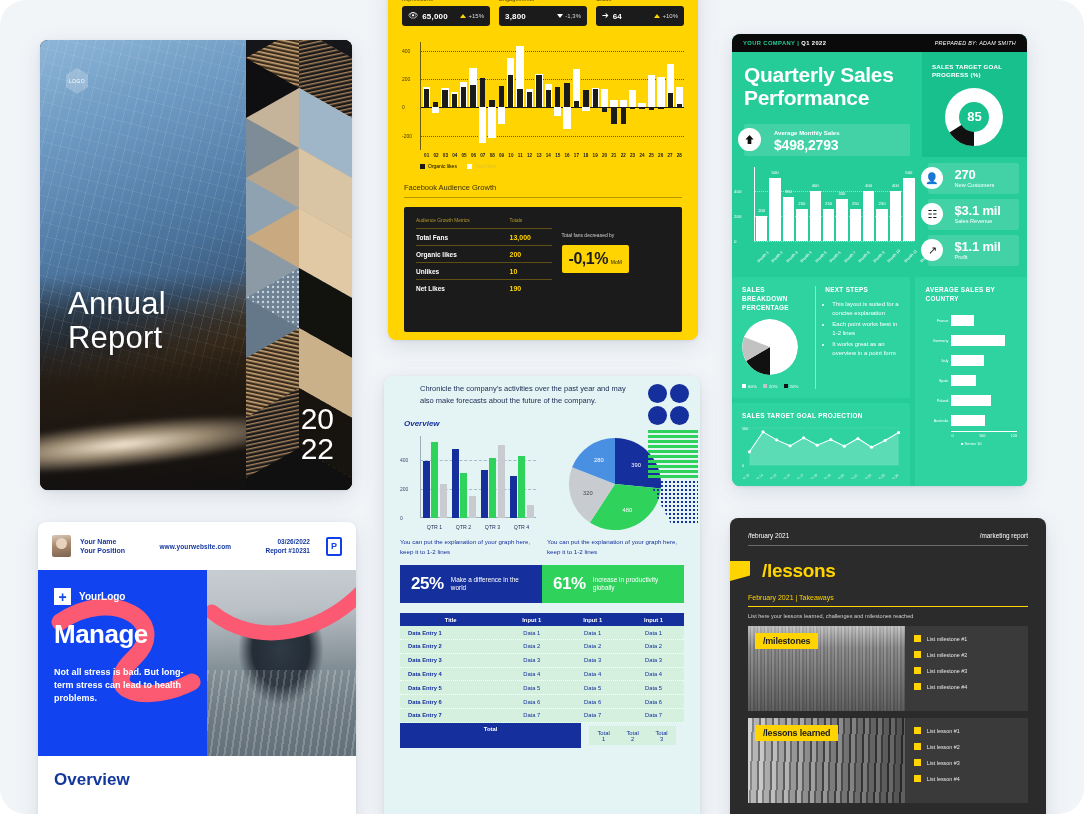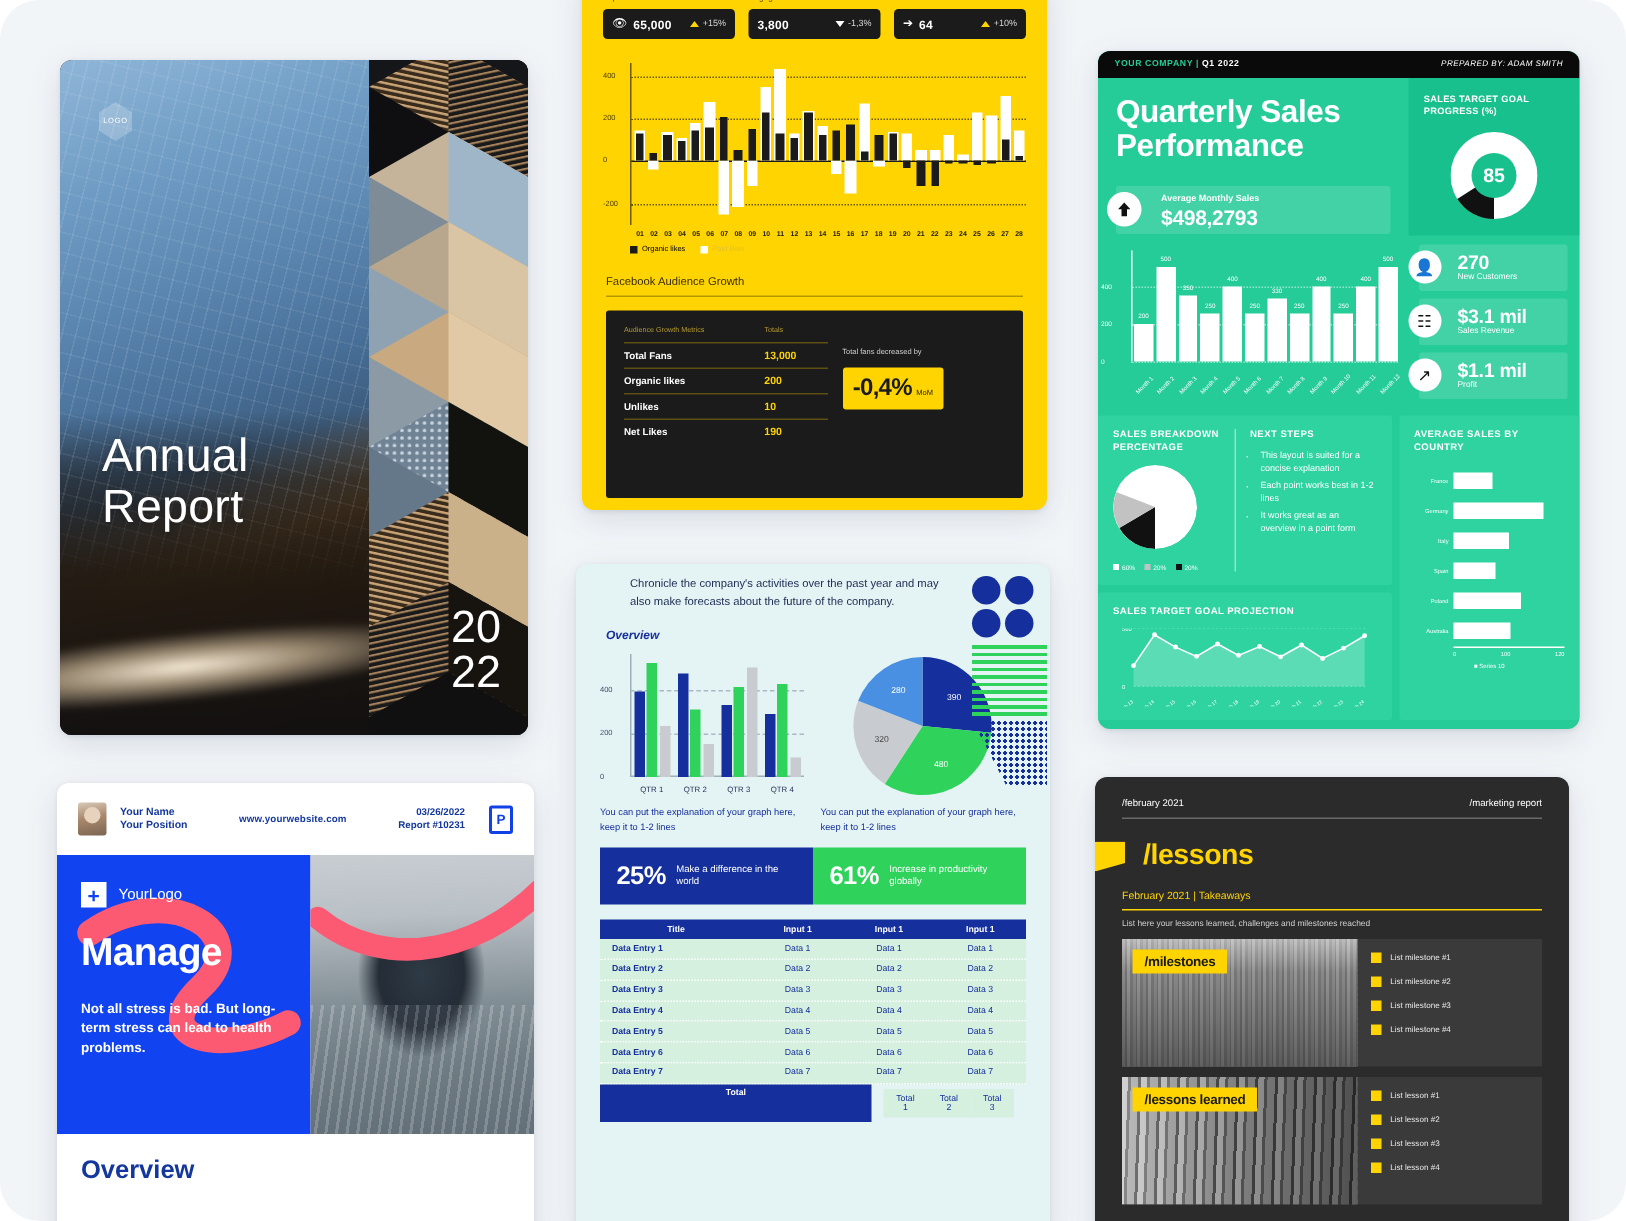--- a/index.html
+++ b/index.html
@@ -75,21 +75,21 @@
   .ms-name { font-size:7px; font-weight:bold; color:#14379e; line-height:9px; }
   .ms-web { flex:1; text-align:center; font-size:6.5px; color:#14379e; font-weight:bold; letter-spacing:.1px;}
   .ms-meta { font-size:6.5px; font-weight:bold; color:#14379e; text-align:right; line-height:9px;}
   .ms-badge { width:16px;height:19px;border:2px solid #1140e8;border-radius:2px;display:flex;align-items:center;justify-content:center;
     font-size:9px;color:#1140e8;font-weight:bold;margin-left:7px;}
   .ms-hero { position:relative; height:186px; display:flex; }
   .ms-hero-left { width:53%; background:#1144f0; position:relative; overflow:hidden; padding:18px 16px 0; }
   .ms-squiggle{position:absolute;left:4px;top:26px;width:160px;height:140px;pointer-events:none;}
   .ms-logo-row{display:flex;align-items:center;gap:8px;position:relative;z-index:2;}
   .ms-logo-box{width:17px;height:17px;background:#fff;display:flex;align-items:center;justify-content:center;color:#1144f0;font-size:14px;line-height:14px;font-weight:bold;}
-  .ms-logo-text{color:#fff;font-size:10px;font-weight:normal;}
+  .ms-logo-text{color:#fff;font-size:10px;font-weight:bold;}
   .ms-title{position:relative;z-index:2;margin-top:16px;color:#fff;font-size:26px;line-height:1.02;font-weight:bold;letter-spacing:-.5px;}
   .ms-sub{position:relative;z-index:2;margin-top:18px;color:#fff;font-size:9px;font-weight:bold;line-height:1.45;}
   .ms-hero-right{flex:1;position:relative;overflow:hidden;
     background: linear-gradient(178deg,#c8cdd2 0%, #b9c0c6 22%, #98a2a8 40%, #7d8a91 56%, #6d7a82 72%, #5d6a73 100%);}
   .ms-hero-right::before{content:"";position:absolute;left:22%;top:30%;width:56%;height:42%;
     background: radial-gradient(ellipse at 50% 30%, #2e3a45 0%, #242c36 48%, rgba(60,70,80,0) 72%);}
   .ms-hero-right::after{content:"";position:absolute;left:0;bottom:0;width:100%;height:46%;
     background: repeating-linear-gradient(98deg, rgba(255,255,255,.22) 0 2px, rgba(140,152,160,.12) 2px 7px);}
   .ms-arc{position:absolute;right:-20px;top:-22px;width:170px;height:120px;pointer-events:none;z-index:3;}
   .ms-overview{padding:14px 16px 0;color:#14379e;font-size:17px;font-weight:bold;}
@@ -170,21 +170,21 @@
   .ar-tr > div:first-child{flex:1.9;padding:3.4px 8px;}
   .ar-tr > div{flex:1;padding:3.4px 8px;text-align:center;}
   .ar-thead{background:#15309c;color:#fff;font-weight:bold;}
   .ar-tbody .ar-tr{background:#d6f0e0;color:#15309c;border-bottom:1px dotted #fff;}
   .ar-tbody .ar-tr > div:first-child{font-weight:bold;text-align:left;}
   .ar-total{background:#15309c;color:#fff;font-weight:bold;}
   .ar-total-cells{display:flex;flex:3;}
   .ar-total-cells > div{flex:1;text-align:center;background:#d6f0e0;color:#15309c;padding:3.4px 8px;}
 
   
-  #quarterly-sales-report { left: 732px; top: 34px; width: 321px; height: 452px; background:#26cc98; }
+  #quarterly-sales-report { left: 732px; top: 34px; width: 295px; height: 452px; background:#26cc98; }
   .qs-topbar{height:18px;background:#0a0a0a;display:flex;align-items:center;padding:0 11px;}
   .qs-topbar .l{font-size:5.8px;color:#26cc98;font-weight:bold;letter-spacing:.4px;}
   .qs-topbar .l b{color:#fff;}
   .qs-topbar .r{margin-left:auto;font-size:5.4px;color:#fff;font-style:italic;letter-spacing:.3px;}
   .qs-hero{display:flex;}
   .qs-hero-l{flex:1.95;padding:12px 12px 0;}
   .qs-h1{color:#fff;font-size:21px;font-weight:bold;line-height:1.08;letter-spacing:-.3px;}
   .qs-avg{margin-top:15px;background:rgba(255,255,255,.13);border-radius:2px;padding:6px 8px 6px 30px;position:relative;height:32px;}
   .qs-avg .circ{position:absolute;left:-6px;top:4px;width:23px;height:23px;border-radius:50%;background:#fff;display:flex;align-items:center;justify-content:center;}
   .qs-avg .lab{font-size:6px;color:#fff;font-weight:bold;}
@@ -578,21 +578,21 @@
             </div>
             <div class="sm-trow">
               <div class="k">Net Likes</div>
               <div class="v">190</div>
             </div>
           </div>
       </div>
       <div class="sm-side">
         <div class="sm-side-lab">Total fans decreased by</div>
         <div class="sm-big">
-          <b>-0,4%</b>
+          <b>-0,1%</b>
           <i>MoM</i>
         </div>
       </div>
     </div>
   </div>
 
   <div class="card" id="annual-review-report">
     <div class="ar-deco">
       <div class="ar-dots">
         <div class="ar-dot"></div>

